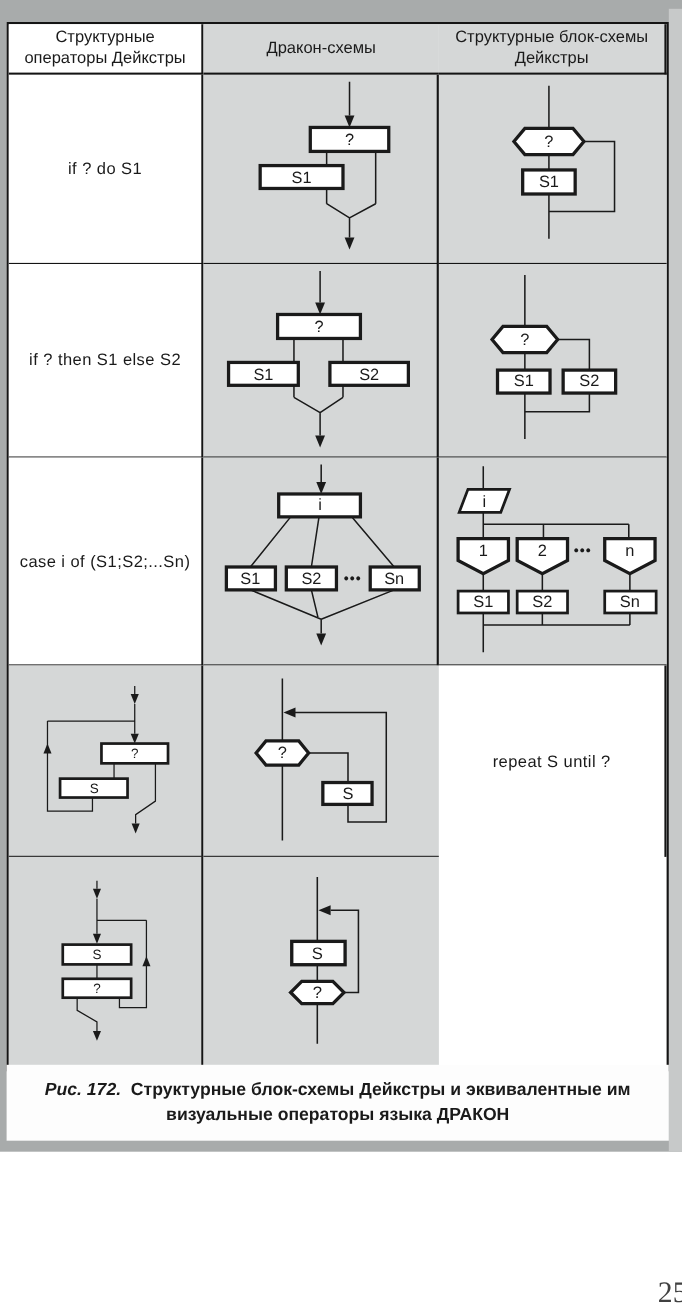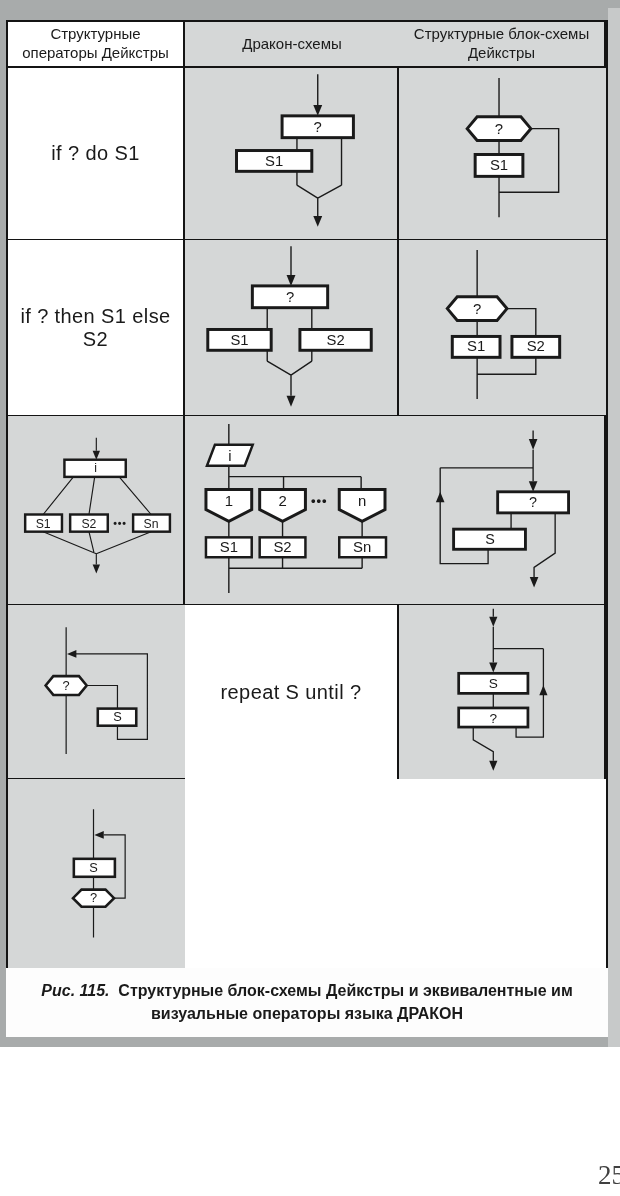--- a/index.html
+++ b/index.html
@@ -6,21 +6,21 @@
   body{width:620px;height:1196px;background:#ffffff;font-family:"Liberation Sans",sans-serif;color:#1a1a1a;position:relative;}
   .page{position:absolute;left:0;top:0;width:620px;height:1196px;background:#ffffff;overflow:hidden;}
   .figure{position:absolute;left:0;top:0;width:620px;height:1047px;background:#a8abab;}
   .right-strip{position:absolute;left:608px;top:8px;width:12px;height:1039px;background:#c7c9c9;}
   .table-box{position:absolute;left:6px;top:20px;width:602px;height:954px;background:#ffffff;border:2px solid #141414;box-sizing:border-box;display:grid;grid-template-columns:177px 214px 207px;grid-template-rows:46px 172px 176px 189px 174px 193px;}
   .cell{box-sizing:border-box;border-right:2px solid #141414;border-bottom:1px solid #141414;overflow:hidden;}
   .cell.col3{border-right:none;}
   .cell.rlast{border-bottom:none;}
   .hcell{background:#d5d7d7;border-bottom:2px solid #141414;display:flex;align-items:center;justify-content:center;text-align:center;font-size:15px;line-height:1.25;padding:2px 6px;}
   .hcell.first{background:#ffffff;}
-  .label-cell{background:#ffffff;display:flex;align-items:center;justify-content:center;text-align:center;font-size:20px;letter-spacing:.4px;padding:0 4px;}
+  .label-cell{background:#ffffff;display:flex;align-items:center;justify-content:center;text-align:center;font-size:15px;letter-spacing:.4px;padding:0 4px;}
   .diagram-cell{background:#d5d7d7;}
   .diagram-cell svg{display:block;width:100%;height:100%;}
   svg text{font-family:"Liberation Sans",sans-serif;font-size:15px;fill:#1a1a1a;}
   svg .dots{font-size:13px;font-weight:bold;letter-spacing:1px;}
   .flow{fill:none;stroke:#1a1a1a;stroke-width:1.4;}
   .box{fill:#ffffff;stroke:#1a1a1a;stroke-width:3;}
   .box-thin{fill:#ffffff;stroke:#1a1a1a;stroke-width:2.5;}
   .ah{fill:#1a1a1a;stroke:none;}
   .caption-box{position:absolute;left:6px;top:968px;width:602px;height:69px;background:#fdfdfd;display:flex;align-items:center;justify-content:center;}
   .caption-box p{margin:0;padding:0 34px;text-align:center;font-size:16px;font-weight:bold;line-height:1.4;}
@@ -81,20 +81,21 @@
           <path class="flow" d="M78 10 V160 M99 69 H137 V97 M137 118 V135 H78"></path>
           <polygon class="box" points="58,57 98,57 108,69 98,81 58,81 48,69"></polygon>
           <rect class="box" x="53" y="97" width="48" height="21"></rect>
           <rect class="box" x="113" y="97" width="48" height="21"></rect>
           <text x="78" y="74" text-anchor="middle">?</text>
           <text x="77" y="112" text-anchor="middle">S1</text>
           <text x="137" y="112" text-anchor="middle">S2</text>
         </svg>
       </div>
 
+      <div class="cell label-cell">case i of (S1;S2;...Sn)</div>
       <div class="cell diagram-cell">
         <svg viewBox="0 0 214 189">
           <path class="flow" d="M108 6 V22 M80 54 L43 100 M106 54 L99 100 M136 54 L175 100 M43 121 L108 148 M99 121 L105 146 M175 121 L108 148 M108 148 V161"></path>
           <polygon class="ah" points="103.5,22 112.5,22 108,33"></polygon>
           <polygon class="ah" points="103.5,161 112.5,161 108,172"></polygon>
           <rect class="box" x="69" y="33" width="75" height="21"></rect>
           <rect class="box" x="21" y="100" width="45" height="21"></rect>
           <rect class="box" x="76" y="100" width="46" height="21"></rect>
           <rect class="box" x="153" y="100" width="45" height="21"></rect>
           <text x="107" y="48" text-anchor="middle">i</text>
@@ -169,18 +170,18 @@
           <polygon class="ah" points="112,43.5 112,52.5 101,48"></polygon>
           <rect class="box" x="77" y="76" width="48" height="21"></rect>
           <polygon class="box" points="86,112 114,112 124,122 114,132 86,132 76,122"></polygon>
           <text x="100" y="92" text-anchor="middle">S</text>
           <text x="100" y="127" text-anchor="middle">?</text>
         </svg>
       </div>
     </div>
 
     <div class="caption-box">
-      <p><span class="fig-label">Рис. 115.</span>&nbsp; <span>Структурные блок-схемы Дейкстры и эквивалентные им визуальные операторы языка ДРАКОН</span></p>
+      <p><span class="fig-label">Рис. 172.</span>&nbsp; <span>Структурные блок-схемы Дейкстры и эквивалентные им визуальные операторы языка ДРАКОН</span></p>
     </div>
   </div>
 
   <div class="page-number">250</div>
 </div>
 
 </body></html>

